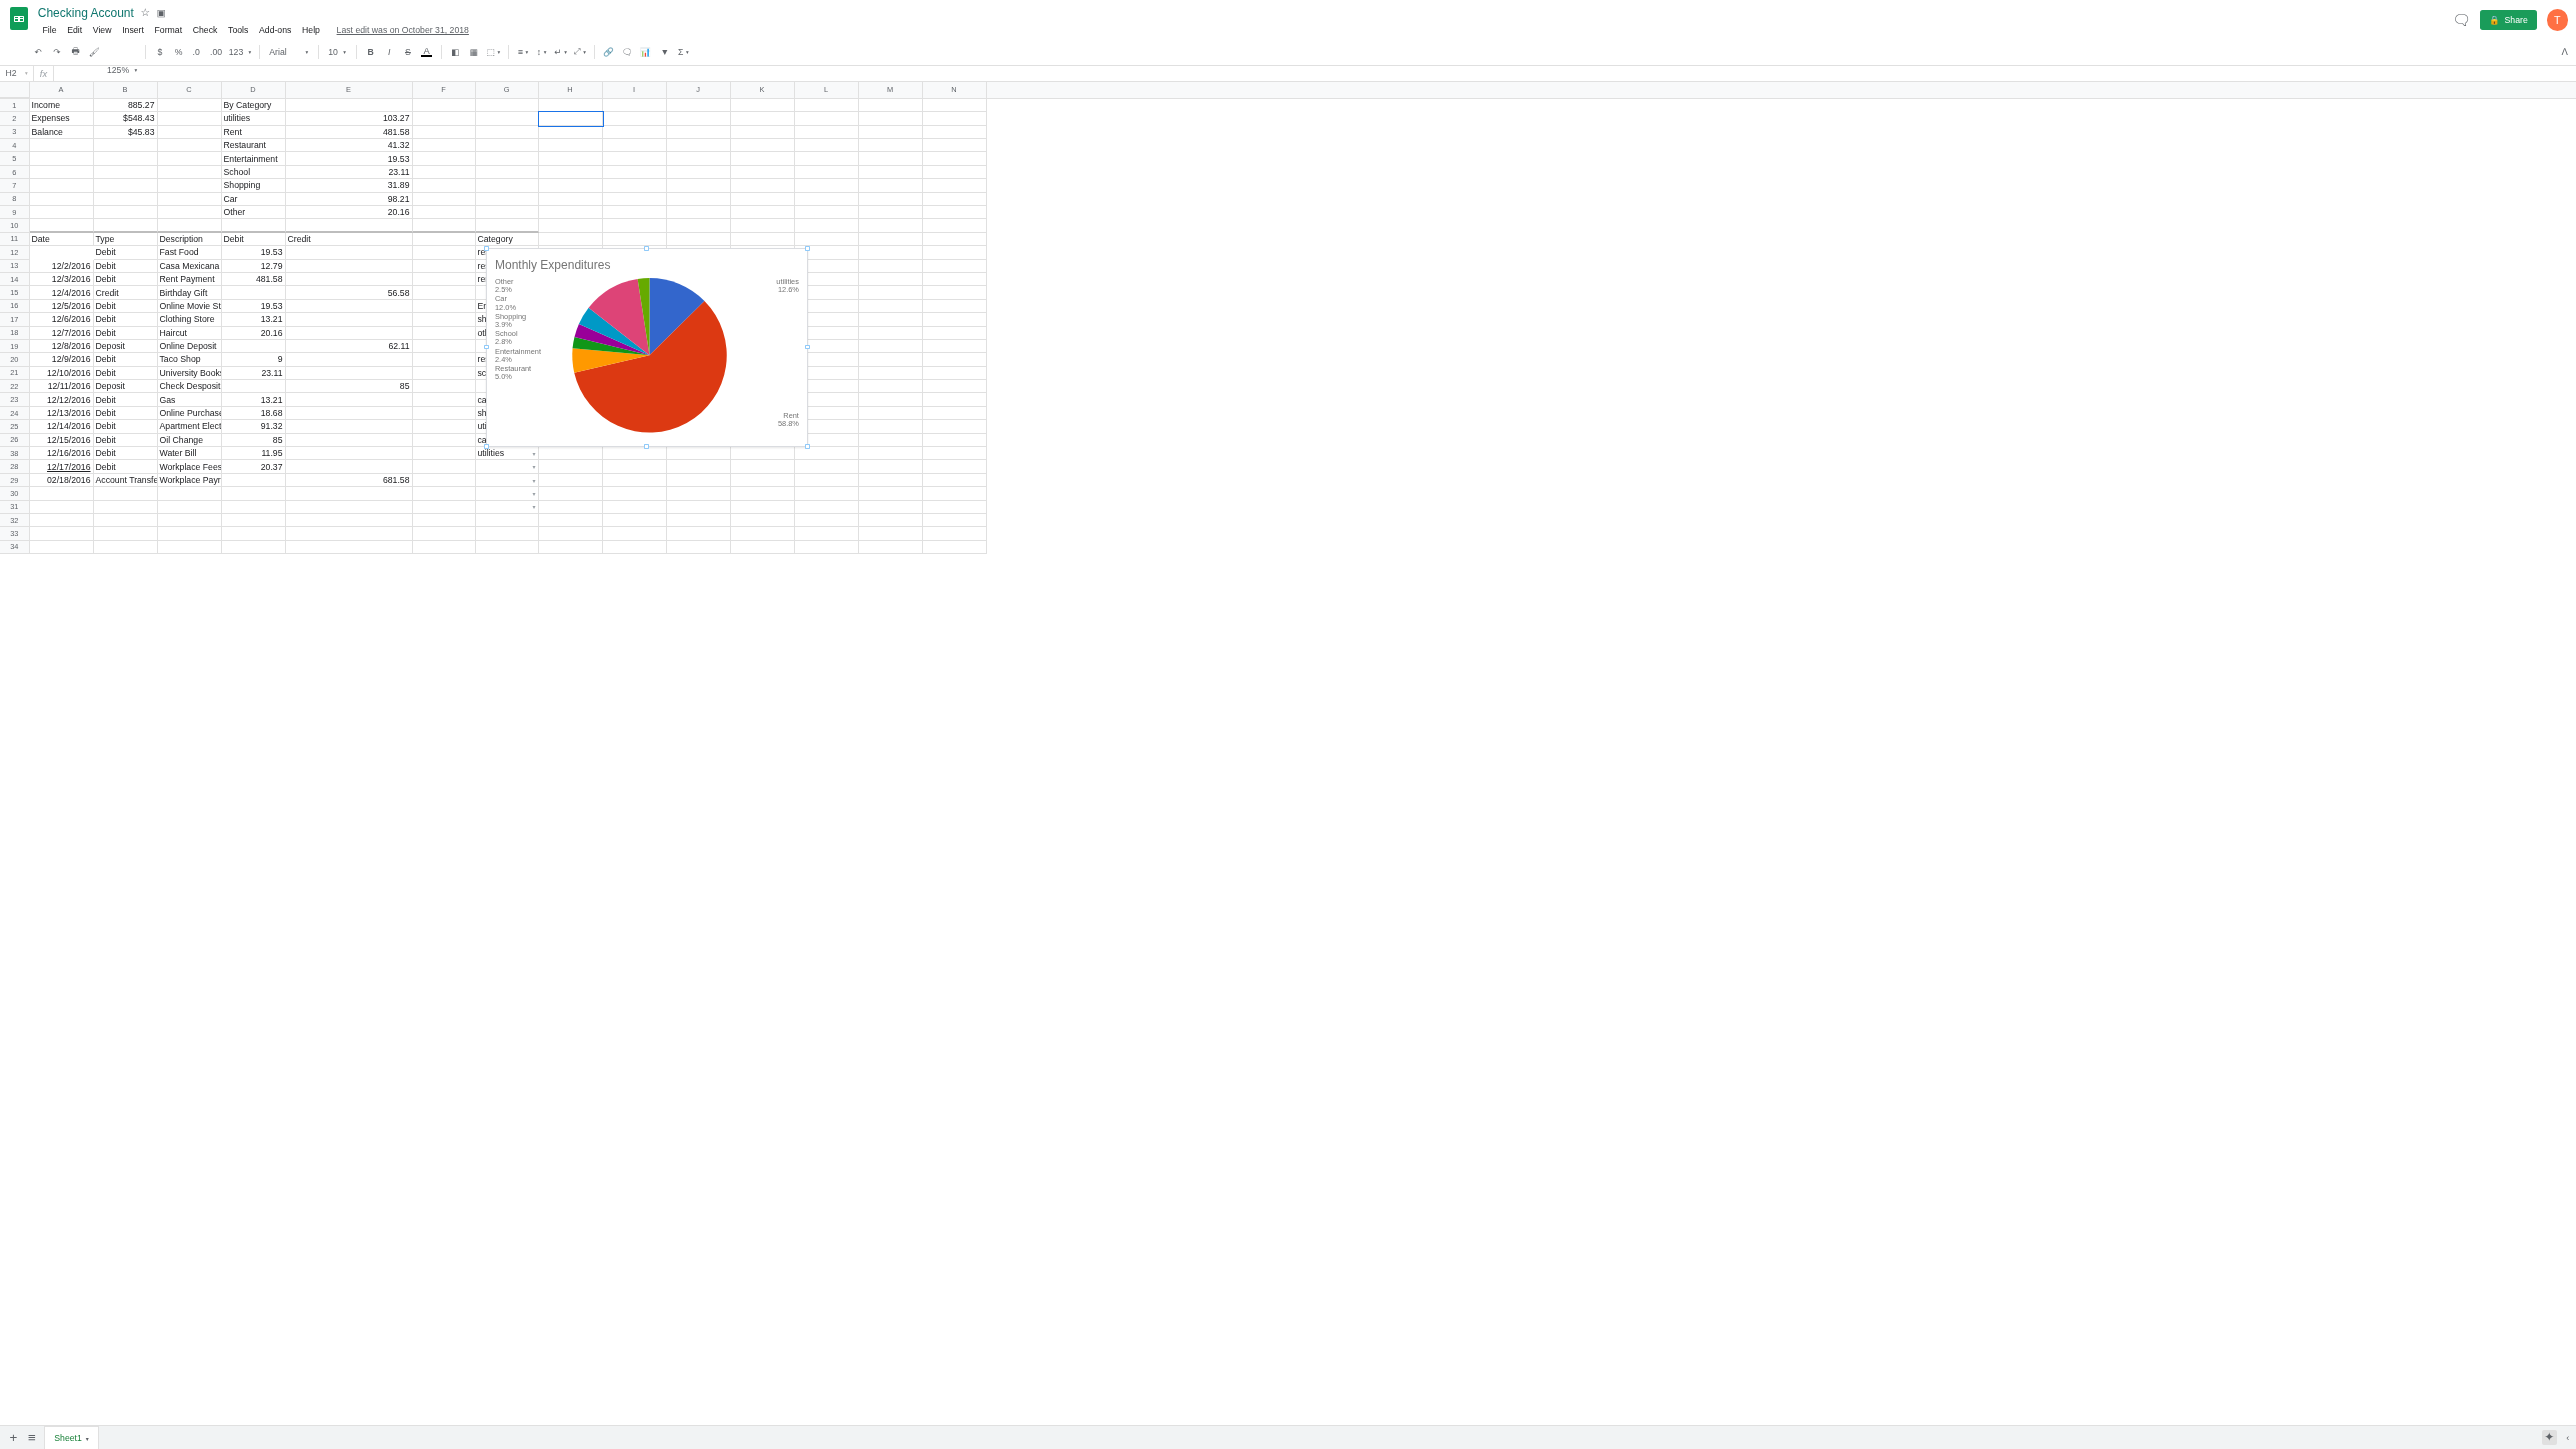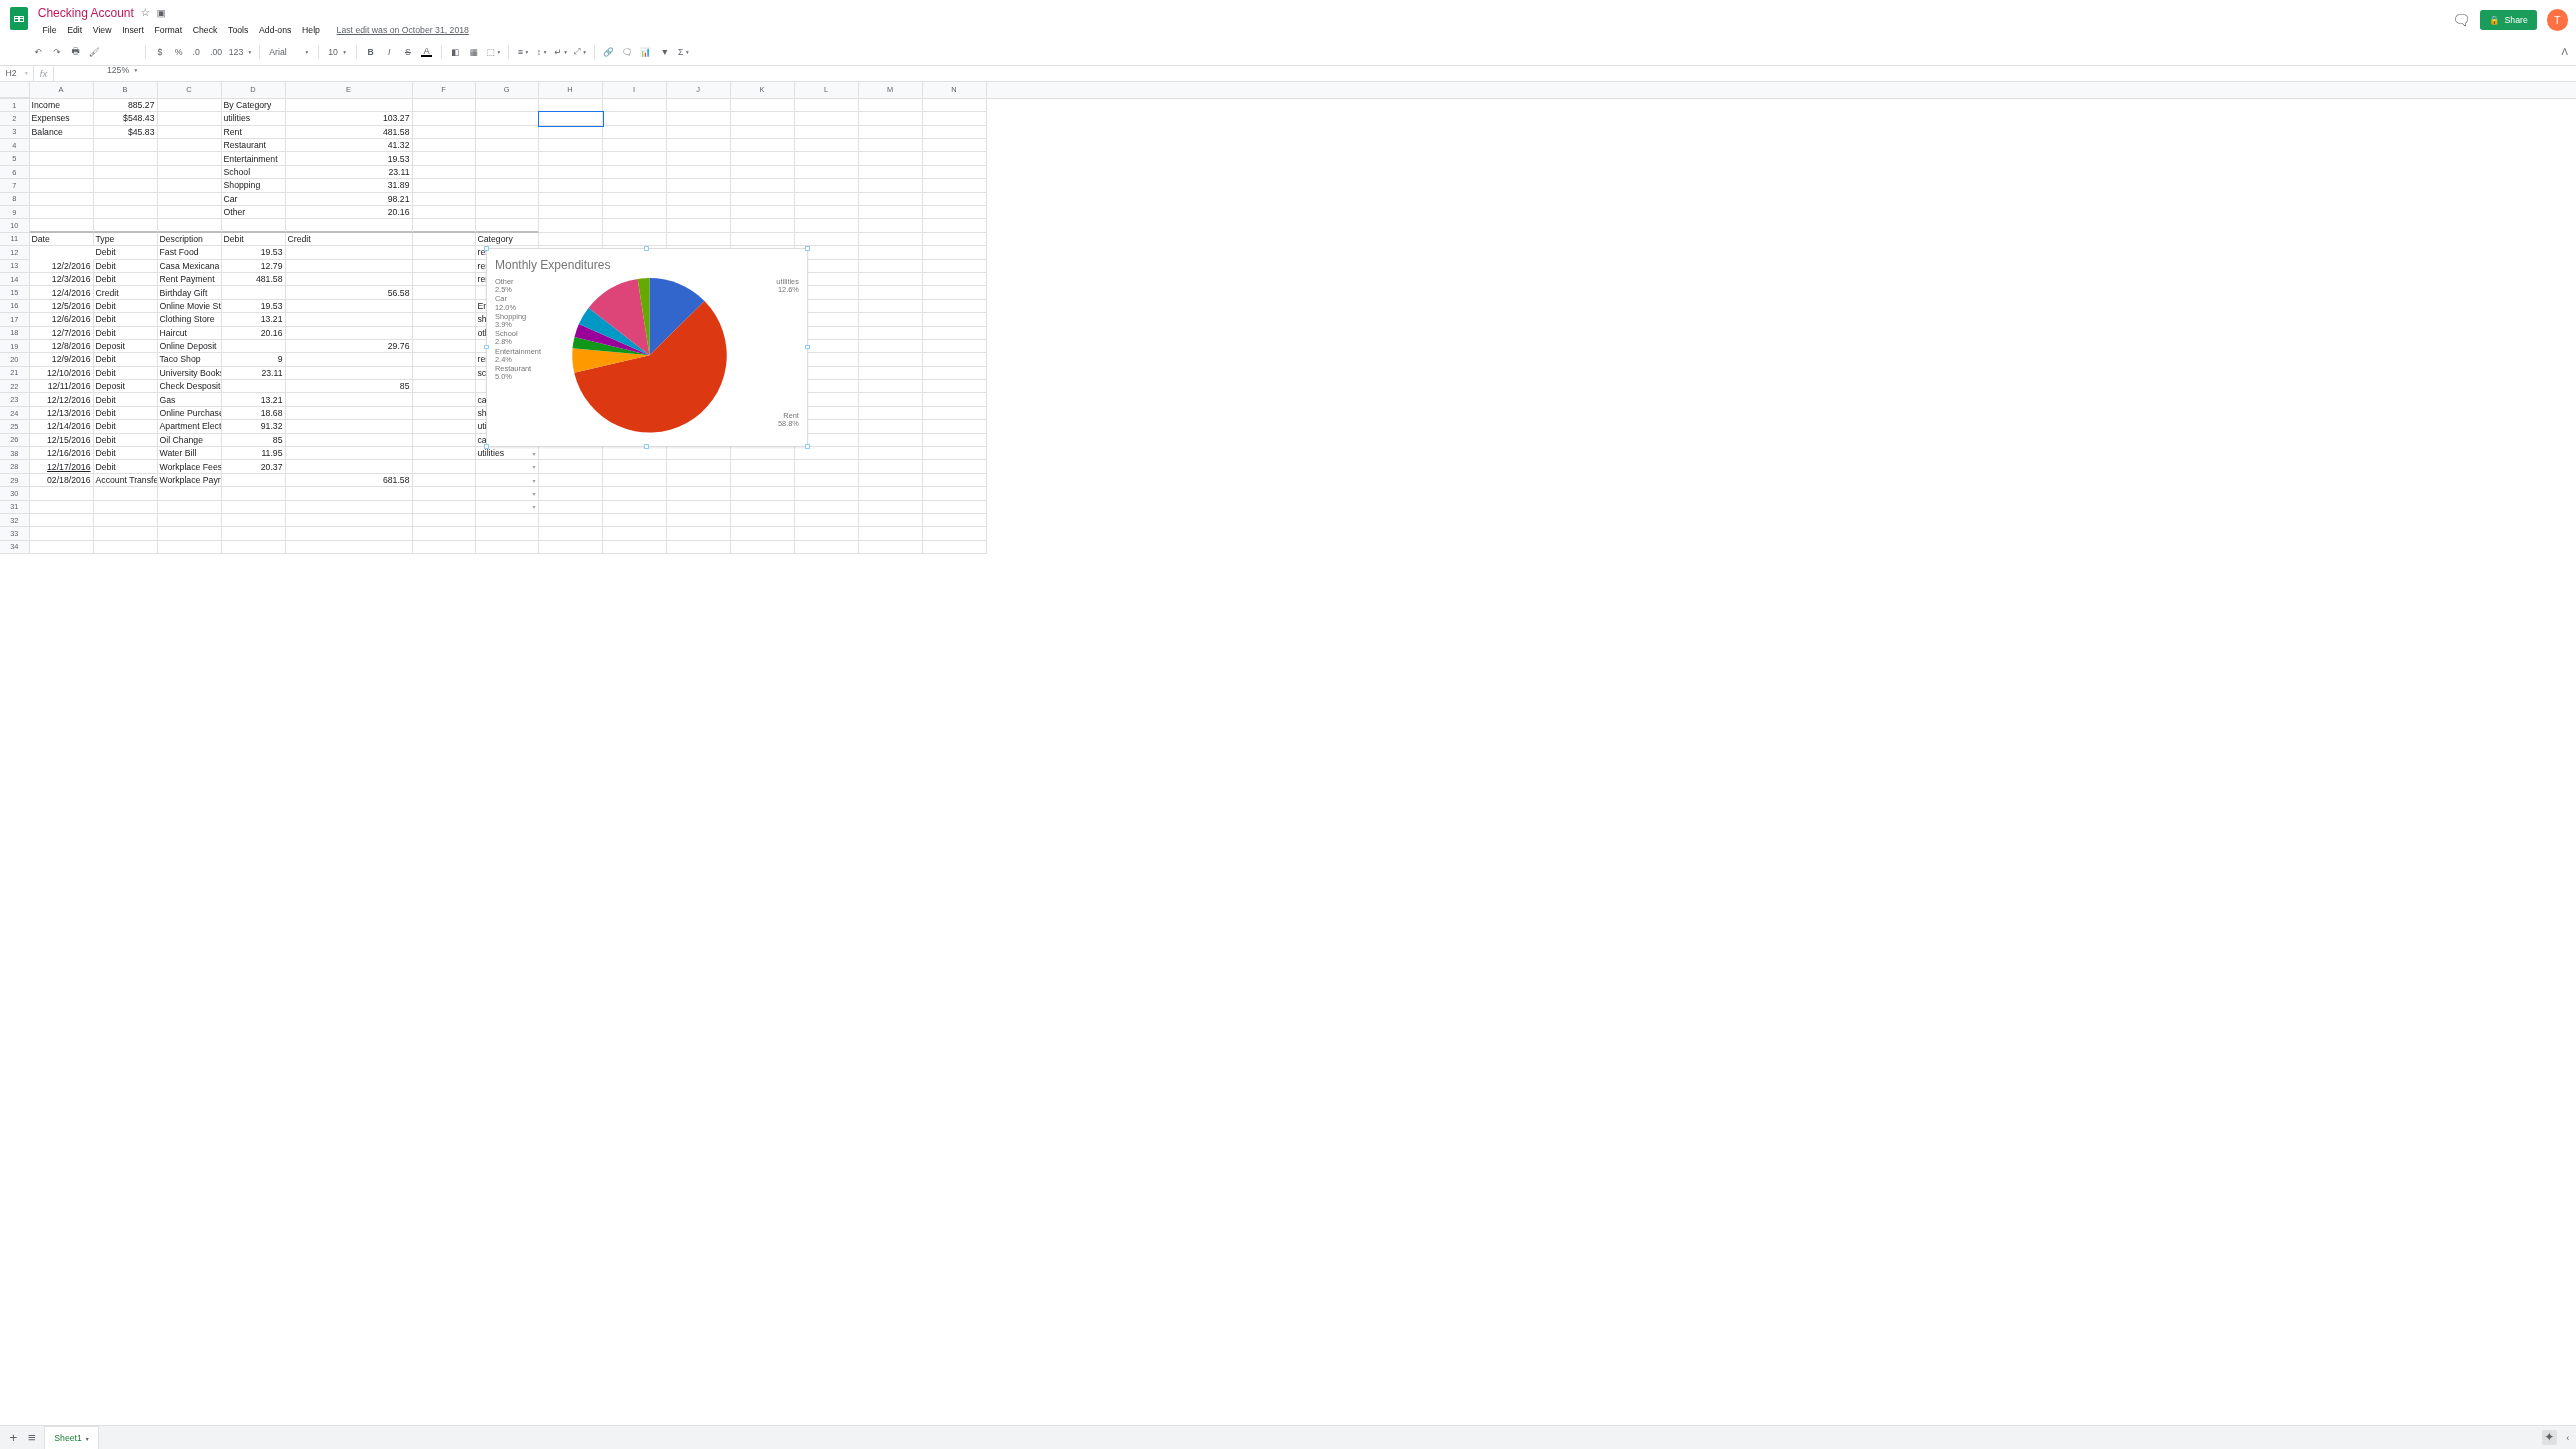--- a/index.html
+++ b/index.html
@@ -7,21 +7,21 @@
 
 
 .topbar { display:flex; align-items:flex-start; padding:5.4px 8px 0 5.4px; }
 .logo { width:27px; height:27px; display:flex; align-items:center; justify-content:center; margin-right:5.4px; }
 .logo-box { width:17.4px; height:23px; background:#0f9d58; border-radius:2px; position:relative; display:flex; align-items:center; justify-content:center; }
 .logo-box::after { content:""; width:9.4px; height:6.7px; border:1.3px solid #fff; border-radius:0.7px; box-sizing:border-box; }
 .logo-box::before { content:""; position:absolute; width:9.4px; height:1.3px; background:#fff; top:10.7px; }
 .logo-inner { position:absolute; width:1.3px; height:6.7px; background:#fff; }
 .title-block { flex:1; }
 .title-row { display:flex; align-items:center; gap:6.7px; height:14.8px; }
-.doc-title { font-size:12px; color:#be185d; }
+.doc-title { font-size:12px; color:#0f766e; }
 .title-icon { color:#5f6368; font-size:10.7px; cursor:pointer; }
 .move-icon { color:#5f6368; font-size:9.4px; cursor:pointer; }
 .menu-row { display:flex; align-items:center; gap:1.3px; height:17.4px; margin-top:1.3px;}
 .menu-item { padding:2.7px 4.7px; font-size:8.7px; color:#202124; cursor:pointer; border-radius:2px; }
 .last-edit { margin-left:10.7px; color:#5f6368; text-decoration:underline; font-size:8.7px; cursor:pointer;}
 .topbar-right { display:flex; align-items:center; gap:9.4px; padding-top:4px;}
 .comment-icon { color:#5f6368; font-size:14.8px; cursor:pointer; }
 .share-btn { background:#1a9c5a; color:#fff; border:none; border-radius:2.7px; padding:4.7px 9.4px; font-size:8.7px; font-weight:500; display:flex; align-items:center; gap:4px; cursor:pointer;}
 .avatar { width:21.5px; height:21.5px; border-radius:50%; background:#ff7043; color:#fff; display:flex; align-items:center; justify-content:center; font-weight:500; font-size:10.7px; cursor:pointer;}
 
@@ -516,21 +516,21 @@
             <div class="cell" style="width: 64px;"></div>
             <div class="cell" style="width: 64px;"></div>
             <div class="cell" style="width: 64px;"></div>
             <div class="cell" style="width: 64px;"></div>
           </div>
           <div class="row">
             <div class="cell num" style="width: 64px;">12/8/2016</div>
             <div class="cell" style="width: 64px;">Deposit</div>
             <div class="cell" style="width: 64px;">Online Deposit</div>
             <div class="cell num" style="width: 64px;"></div>
-            <div class="cell num" style="width: 127px;">29.76</div>
+            <div class="cell num" style="width: 127px;">62.11</div>
             <div class="cell" style="width: 63px;"></div>
             <div class="cell dd" style="width: 63px;"></div>
             <div class="cell" style="width: 64px;"></div>
             <div class="cell" style="width: 64px;"></div>
             <div class="cell" style="width: 64px;"></div>
             <div class="cell" style="width: 64px;"></div>
             <div class="cell" style="width: 64px;"></div>
             <div class="cell" style="width: 64px;"></div>
             <div class="cell" style="width: 64px;"></div>
           </div>

